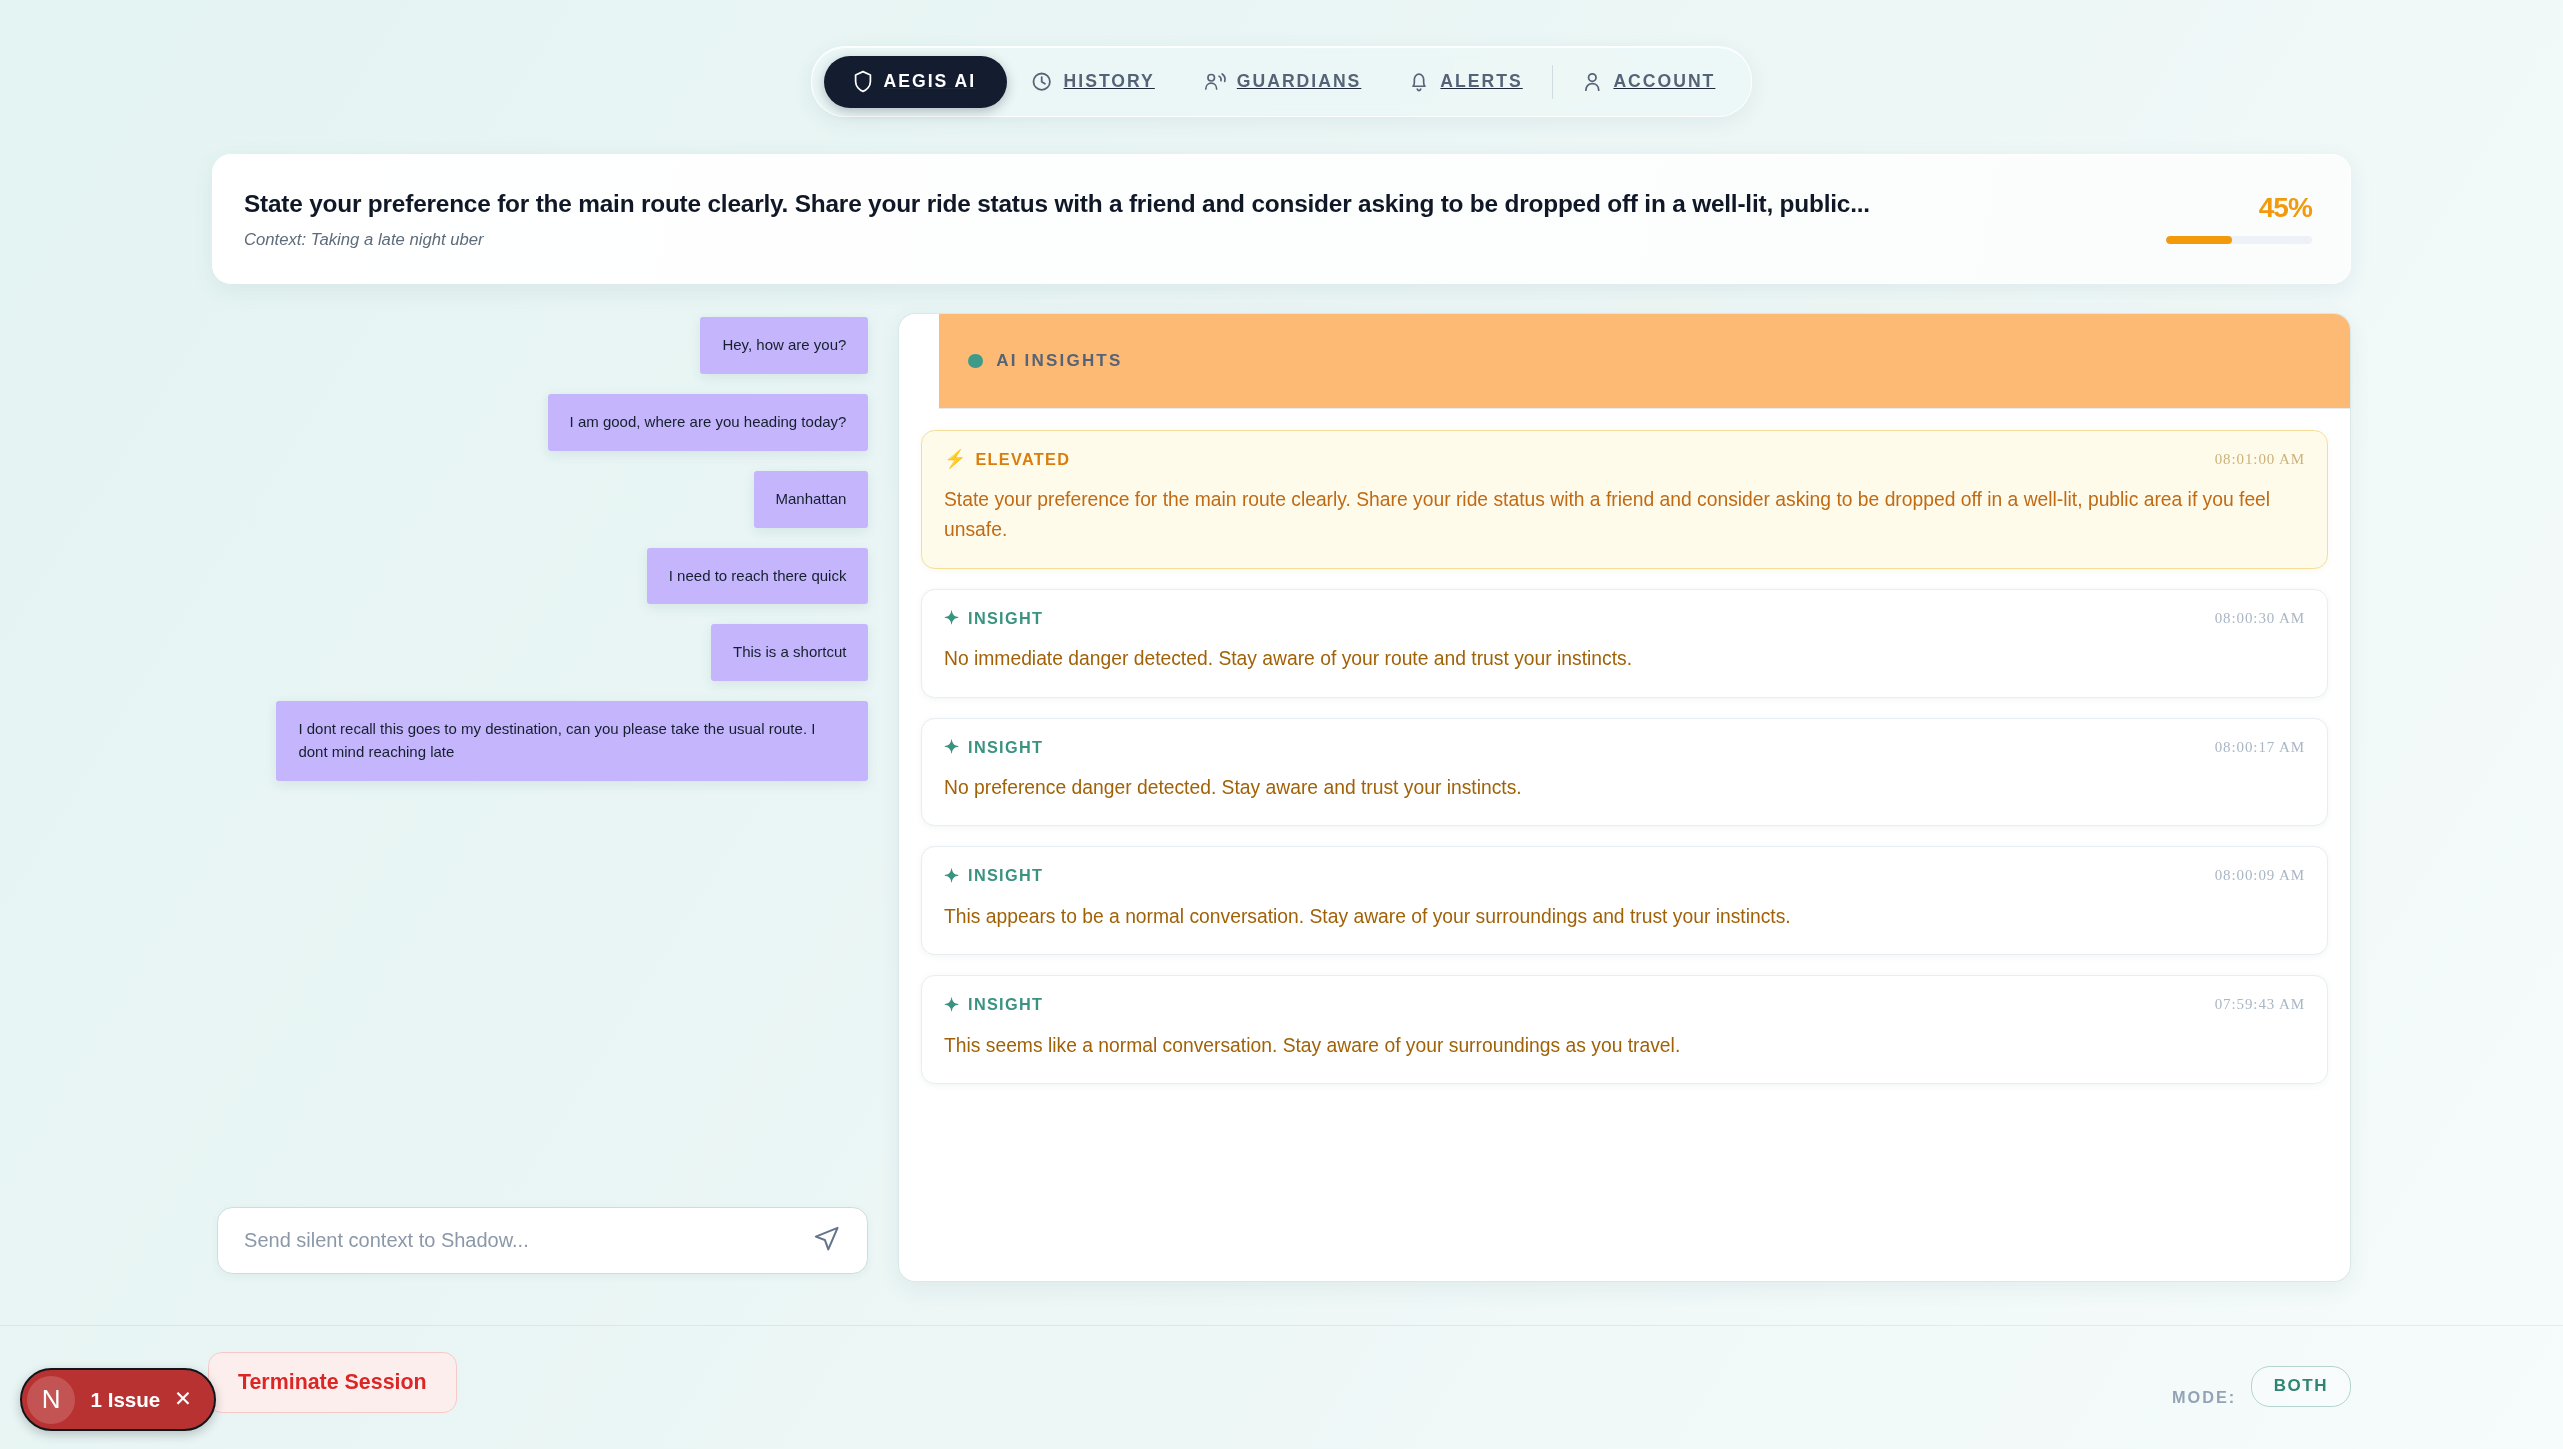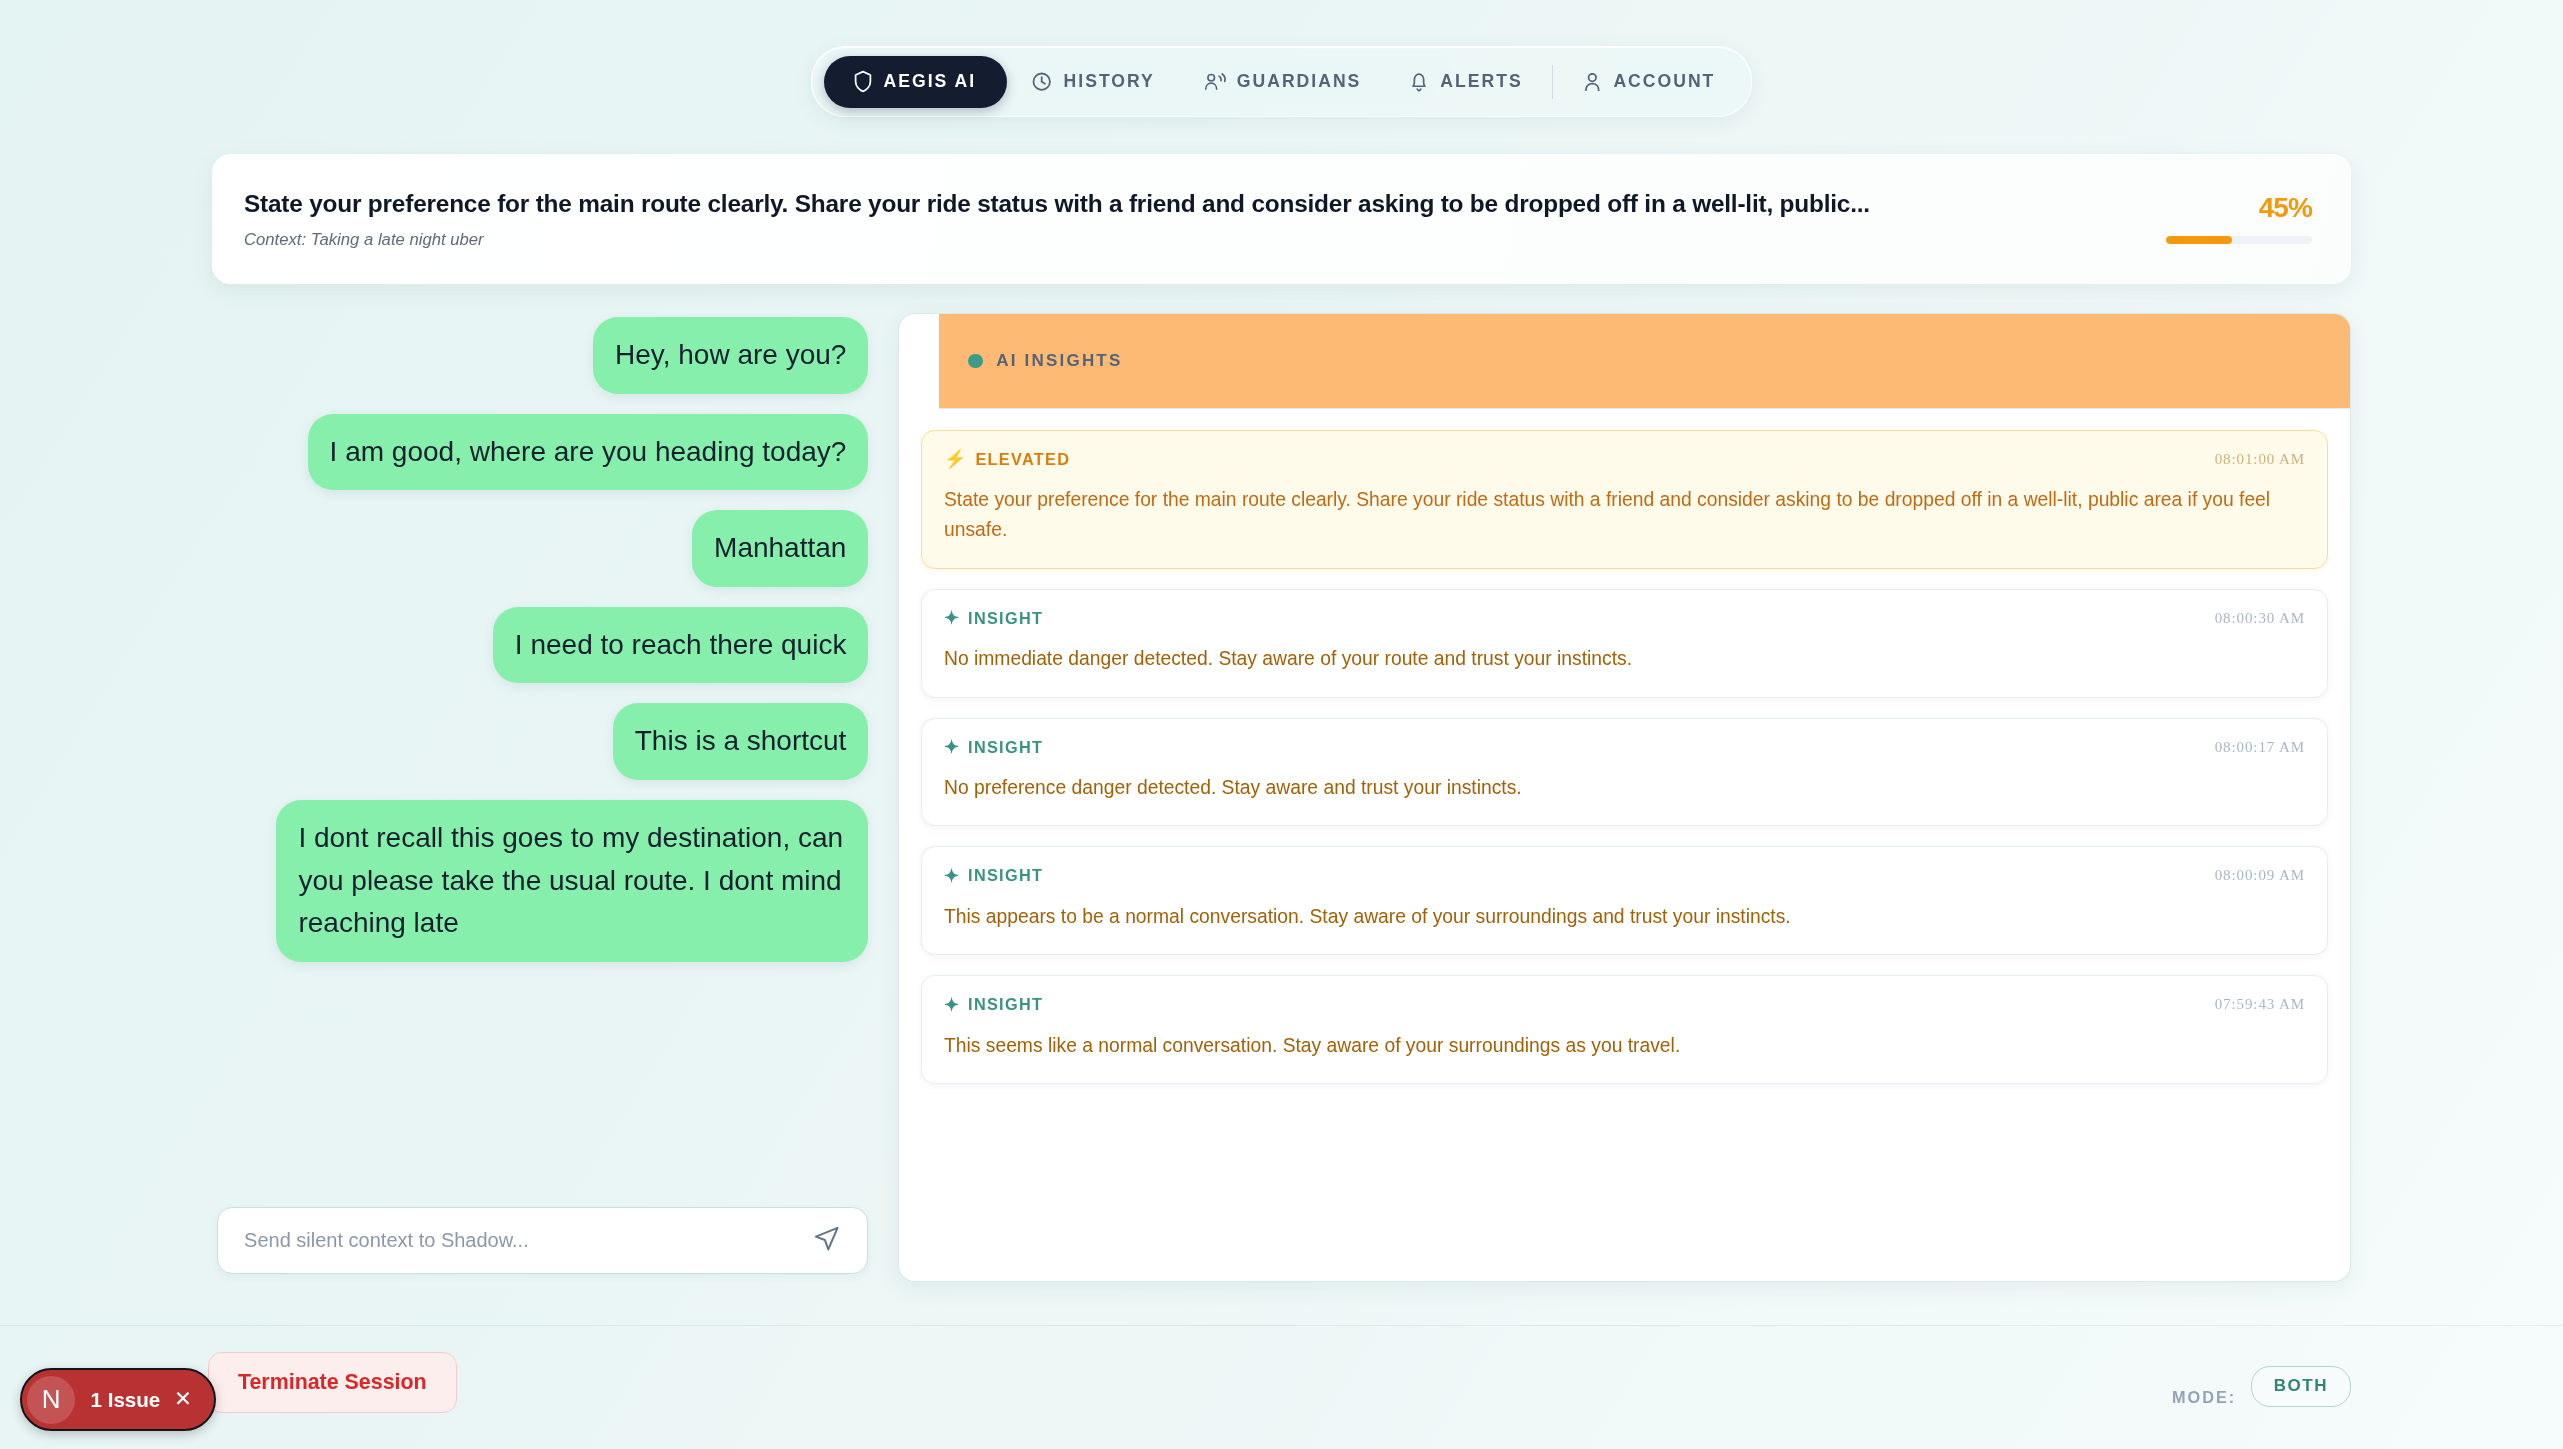--- a/index.html
+++ b/index.html
@@ -28,20 +28,21 @@
   .nav-bar {
     display: flex;
     align-items: center;
     gap: 0;
     background: rgba(236,247,246,0.82);
     border: 0.9px solid rgba(255,255,255,0.85);
     border-radius: 34px;
     padding: 8.6px 12px;
     box-shadow: 0 5.1px 20.6px rgba(45,90,90,0.07), inset 0 0.9px 0 rgba(255,255,255,0.9);
     backdrop-filter: blur(5.1px);
+    text-decoration: underline;
   }
   .nav-item {
     display: flex;
     align-items: center;
     gap: 11px;
     padding: 14.6px 24px;
     border-radius: 26px;
     font-size: 17.6px;
     font-weight: 700;
     letter-spacing: 2px;
@@ -131,24 +132,24 @@
   .chat-scroll {
     flex: 1;
     display: flex;
     flex-direction: column;
     align-items: flex-end;
     gap: 20px;
     padding: 4.3px 8.6px 8.6px 5.1px;
     overflow: hidden;
   }
   .bubble {
-    background: #86efac;
-    border-radius: 25px;
+    background: #c4b5fd;
+    border-radius: 3px;
     padding: 17px 22px;
-    font-size: 28px;
+    font-size: 15px;
     line-height: 1.52;
     color: #15202e;
     max-width: 592px;
     box-shadow: 0 3.4px 12px rgba(45,80,90,0.09);
     text-align: left;
   }
   .composer {
     margin: 12px 8.6px 0 5.1px;
     background: #ffffff;
     border: 0.9px solid #cbdedb;

